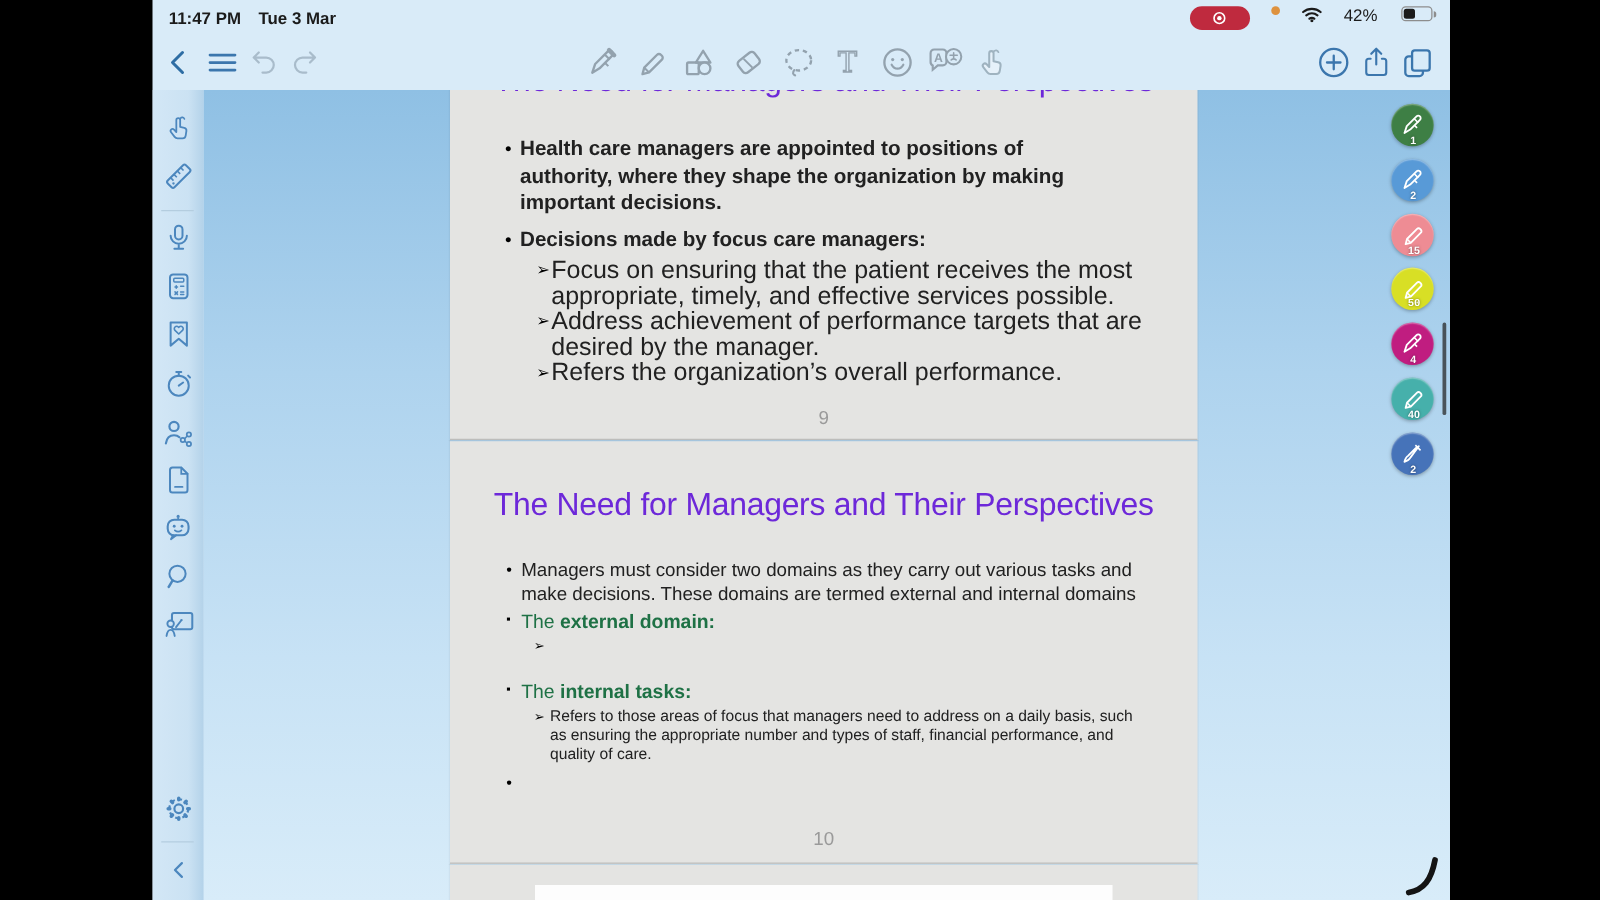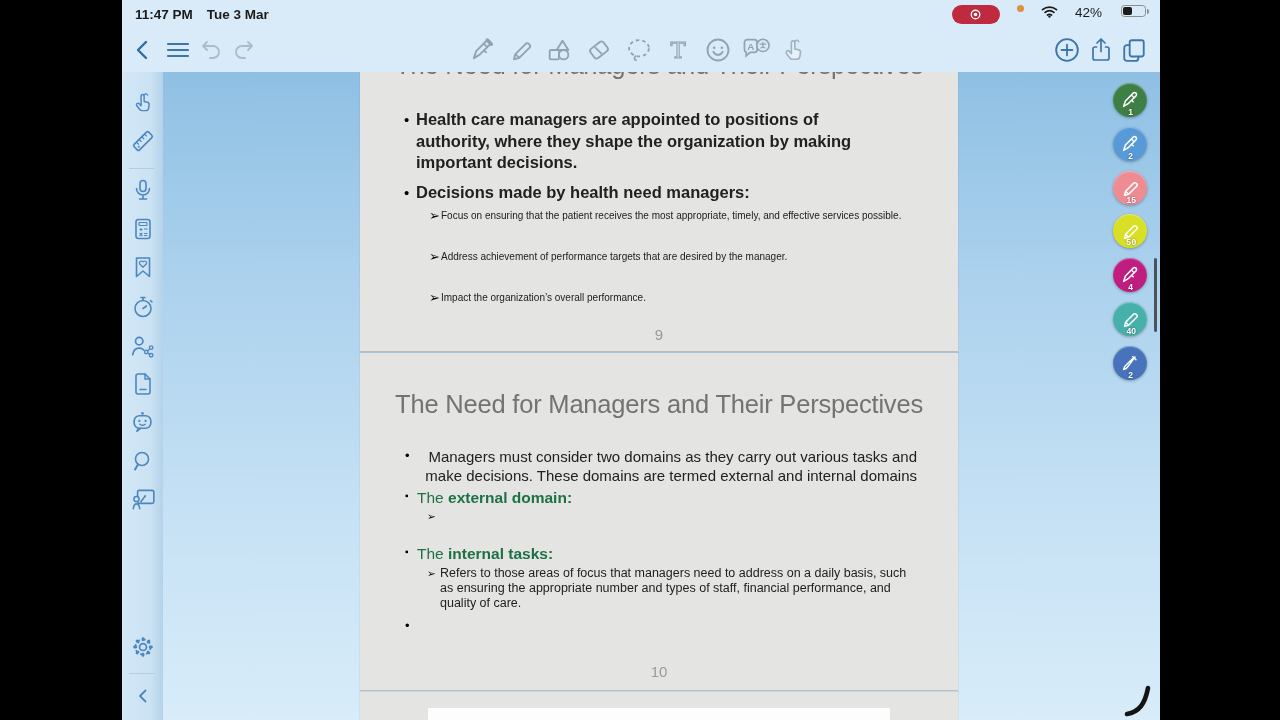--- a/index.html
+++ b/index.html
@@ -42,33 +42,33 @@
     background:linear-gradient(180deg, var(--canvas-top) 0%, #aed3ee 35%, #c7e2f5 70%, var(--canvas-bottom) 100%);
     overflow:hidden; }
 
   
   .page { position:absolute; left:197px; width:598px; background:var(--page-bg);
     overflow:hidden; box-shadow:0 0 0 1px rgba(0,0,0,0.04); }
   .page-9 { top:0; height:280px; border-bottom:1px solid #bdbdbb; }
   .page-10 { top:281px; height:338px; border-bottom:1px solid #bdbdbb; }
   .page-11 { top:620px; height:28px; }
   .slide-title { position:absolute; width:100%; text-align:center;
-    font-size:25.5px; color:#737373; letter-spacing:-0.2px; white-space:nowrap; }
+    font-size:25.5px; color:#6d28d9; letter-spacing:-0.2px; white-space:nowrap; }
   .blk { position:absolute; color:#212121; }
   .mk { position:absolute; }
   .pnum { position:absolute; width:100%; text-align:center; font-size:15px; color:#9a9a9a; }
   .green { color:var(--accent-green); }
   .green b { font-weight:700; }
   .whitebox { position:absolute; left:68px; top:16px; width:462px; height:20px; background:#fdfdfd; }
 
   
   .p9-l1 { font-size:16.5px; line-height:21.5px; width:474px;font-weight:bold; }
-  .p9-l2 { font-size:10px; line-height:20.5px; width:494px; }
-  
-  .p10-b  { font-size:15px; line-height:19px; width:500px;text-align:right; }
+  .p9-l2 { font-size:20px; line-height:20.5px; width:494px; }
+  
+  .p10-b  { font-size:15px; line-height:19px; width:500px; }
   .p10-g  { font-size:15.5px; line-height:18px; }
   .p10-s  { font-size:12.5px; line-height:15px; width:482px; }
 
   
   .preset { position:absolute; left:950px; width:34px; height:34px; border-radius:50%;
     display:flex; align-items:center; justify-content:center;
     box-shadow:0 1px 3px rgba(0,0,0,.3), inset 0 1px 1px rgba(255,255,255,.35); }
   .preset svg { display:block; }
   .badge { position:absolute; bottom:0px; left:50%; transform:translateX(-38%);
     font-size:8.5px; font-weight:700; color:#fff; text-shadow:0 0 2px rgba(0,0,0,.5); }
@@ -320,27 +320,27 @@
     </div>
   </div>
 
   <div class="canvas">
 
     <div class="page page-9">
       <div class="slide-title" style="top:-21px">The Need for Managers and Their Perspectives</div>
       <span class="mk" style="left:44px; top:39px; font-size:15px">•</span>
       <div class="blk p9-l1" style="left:56px; top:37px">Health care managers are appointed to positions of authority, where they shape the organization by making important decisions.</div>
       <span class="mk" style="left:44px; top:112px; font-size:15px">•</span>
-      <div class="blk p9-l1" style="left:56px; top:110px">Decisions made by health need managers:</div>
+      <div class="blk p9-l1" style="left:56px; top:110px">Decisions made by focus care managers:</div>
       <span class="mk" style="left:69px; top:136px; font-size:13px">➢</span>
       <div class="blk p9-l2" style="left:81px; top:134px">Focus on ensuring that the patient receives the most appropriate, timely, and effective services possible.</div>
       <span class="mk" style="left:69px; top:177px; font-size:13px">➢</span>
       <div class="blk p9-l2" style="left:81px; top:175px">Address achievement of performance targets that are desired by the manager.</div>
       <span class="mk" style="left:69px; top:218px; font-size:13px">➢</span>
-      <div class="blk p9-l2" style="left:81px; top:216px">Impact the organization’s overall performance.</div>
+      <div class="blk p9-l2" style="left:81px; top:216px">Refers the organization’s overall performance.</div>
       <div class="pnum" style="top:254px">9</div>
     </div>
 
     <div class="page page-10">
       <div class="slide-title" style="top:37px">The Need for Managers and Their Perspectives</div>
       <span class="mk" style="left:45px; top:95px; font-size:13px">•</span>
       <div class="blk p10-b" style="left:57px; top:94px">Managers must consider two domains as they carry out various tasks and make decisions. These domains are termed external and internal domains</div>
       <span class="mk" style="left:45px; top:137px; font-size:10px">▪</span>
       <div class="blk p10-g green" style="left:57px; top:136px"><span>The </span><b>external domain:</b></div>
       <span class="mk" style="left:67px; top:157px; font-size:10.5px">➢</span>

